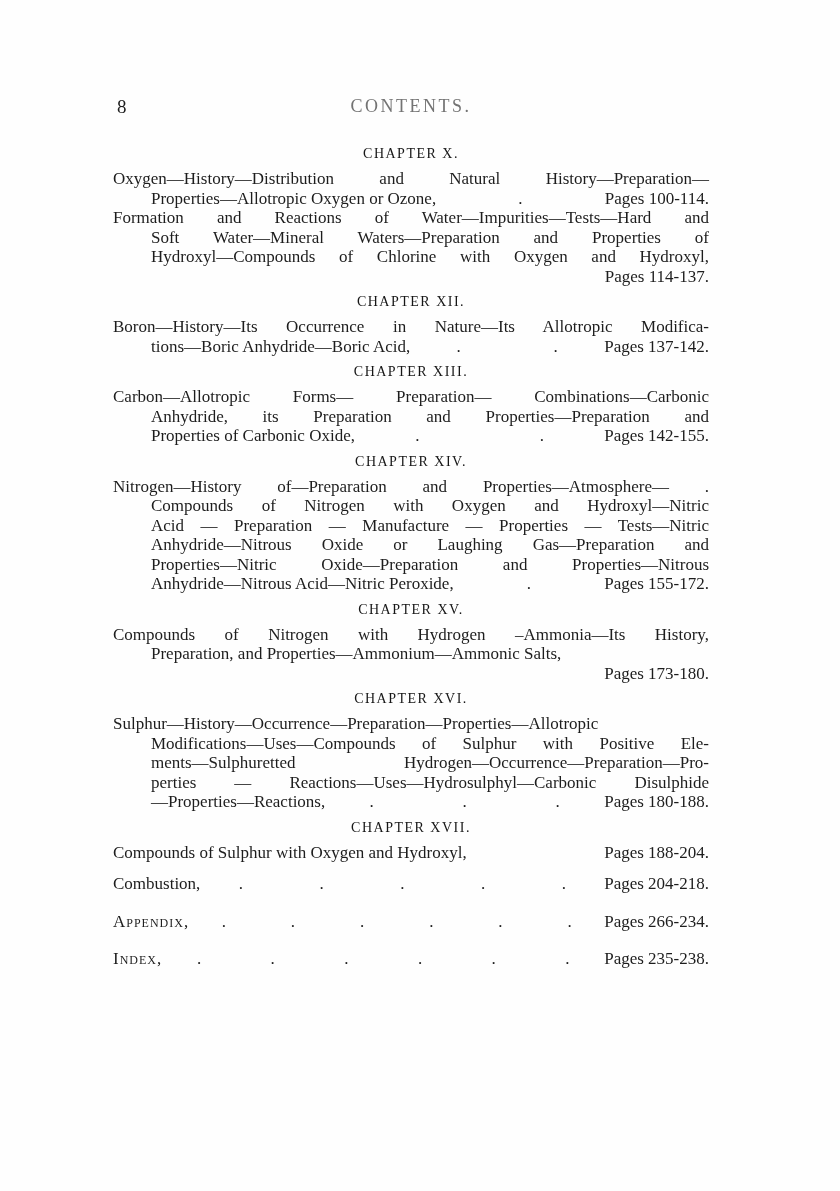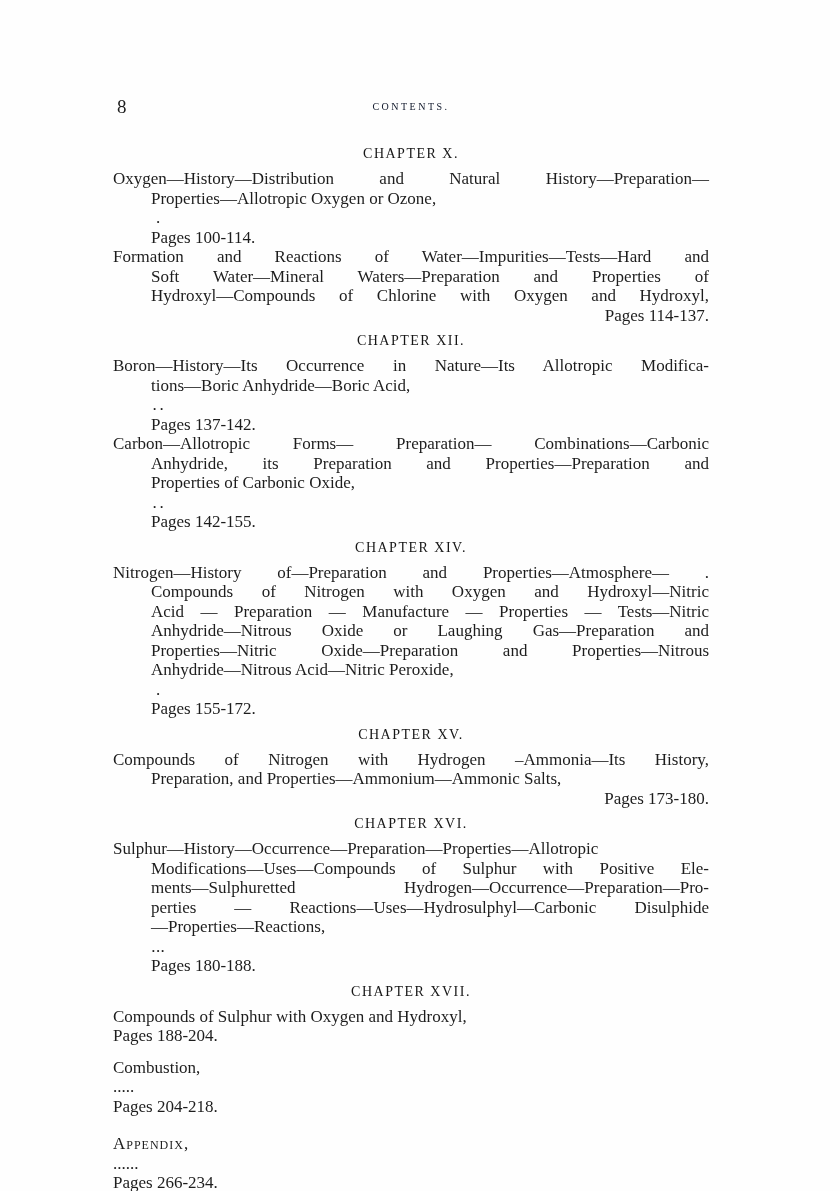--- a/index.html
+++ b/index.html
@@ -24,44 +24,44 @@
     position: relative;
     height: 22px;
     text-align: center;
   }
   .pagenum {
     position: absolute;
     left: 4px; top: 0;
     font-size: 19px;
   }
   .runtitle {
-    font-size: 10px;
+    font-size: 18px;
     letter-spacing: 2.5px;
-    color: #0f172a;
+    color: #737373;
   }
   .toc { margin-top: 28px; }
   .entry { }
   .entry.gap-before { margin-top: 18px; }
   .chapter-heading {
     text-align: center;
     font-size: 14px;
     letter-spacing: 1.5px;
     margin: 8px 0 7px 0;
     color: #161616;
   }
   .line {
     font-size: 17px;
     line-height: 19.5px;
     white-space: normal;
   }
   .line.gap { margin-top: 12px; }
   .line.ind { padding-left: 38px; }
   .line.just { text-align: justify; text-align-last: justify; }
   .line.right { text-align: right; }
-  .pageline { display: flex; align-items: flex-start; flex-direction: column; }
+  .pageline { display: flex; align-items: flex-start; }
   .pageline .txt { white-space: pre; }
   .pageline .leader { flex: 1 1 auto; display: flex; min-width: 14px; }
   .pageline .leader i { flex: 1; text-align: center; font-style: normal; }
   .pageline .pg { white-space: pre; }
   .sc { font-variant: small-caps; letter-spacing: 1px; }
 </style>
 </head>
 <body>
 
 <div class="sheet">
@@ -94,20 +94,21 @@
           <div class="line ind pageline">
             <span class="txt">tions—Boric Anhydride—Boric Acid,</span>
             <span class="leader">
               <i>.</i>
               <i>.</i>
             </span>
             <span class="pg">Pages 137-142.</span>
           </div>
         </div>
         <div class="entry">
+          <div class="chapter-heading">CHAPTER XIII.</div>
           <div class="line just">Carbon—Allotropic Forms— Preparation— Combinations—Carbonic</div>
           <div class="line ind just">Anhydride, its Preparation and Properties—Preparation and</div>
           <div class="line ind pageline">
             <span class="txt">Properties of Carbonic Oxide,</span>
             <span class="leader">
               <i>.</i>
               <i>.</i>
             </span>
             <span class="pg">Pages 142-155.</span>
           </div>

